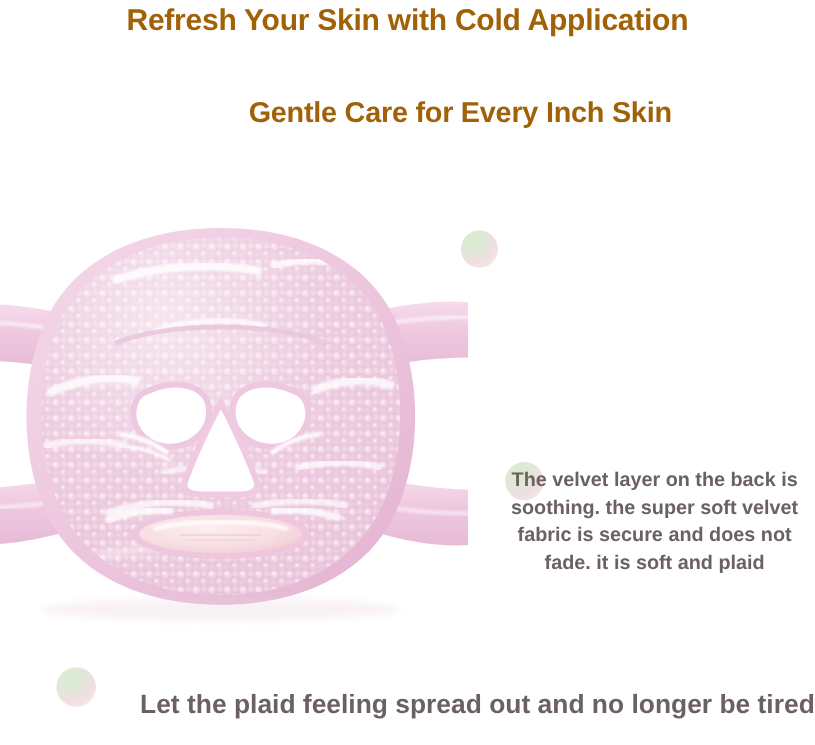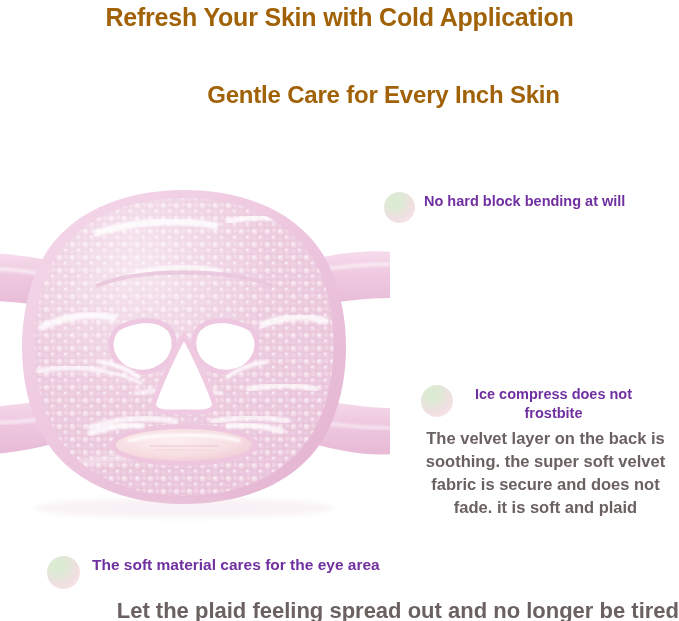--- a/index.html
+++ b/index.html
@@ -268,26 +268,23 @@
 
     <path d="M110 284 C132 276 150 274 166 276" stroke="#ffffff" stroke-opacity="0.8" stroke-width="6" fill="none" filter="url(#soft)"></path>
     <path d="M248 276 C268 274 288 276 306 282" stroke="#ffffff" stroke-opacity="0.78" stroke-width="6" fill="none" filter="url(#soft)"></path>
 
     <ellipse cx="206" cy="358" rx="150" ry="10" fill="#e9d3df" opacity="0.28" filter="url(#softer)"></ellipse>
   </svg>
 </div>
 
 <div id="dot-1" class="bullet-dot"></div>
 <div id="feature-1" class="feature">
-  <div class="feature-heading">No hard block bending at will</div>
 </div>
 
 <div id="dot-2" class="bullet-dot"></div>
 <div id="feature-2" class="feature">
-  <div class="feature-heading">Ice compress does not frostbite</div>
   <div class="feature-body">The velvet layer on the back is soothing. the super soft velvet fabric is secure and does not fade. it is soft and plaid</div>
 </div>
 
 <div id="dot-3" class="bullet-dot"></div>
 <div id="feature-3" class="feature">
-  <div class="feature-heading">The soft material cares for the eye area</div>
   <div class="feature-body">Let the plaid feeling spread out and no longer be tired</div>
 </div>
 
 </body></html>

